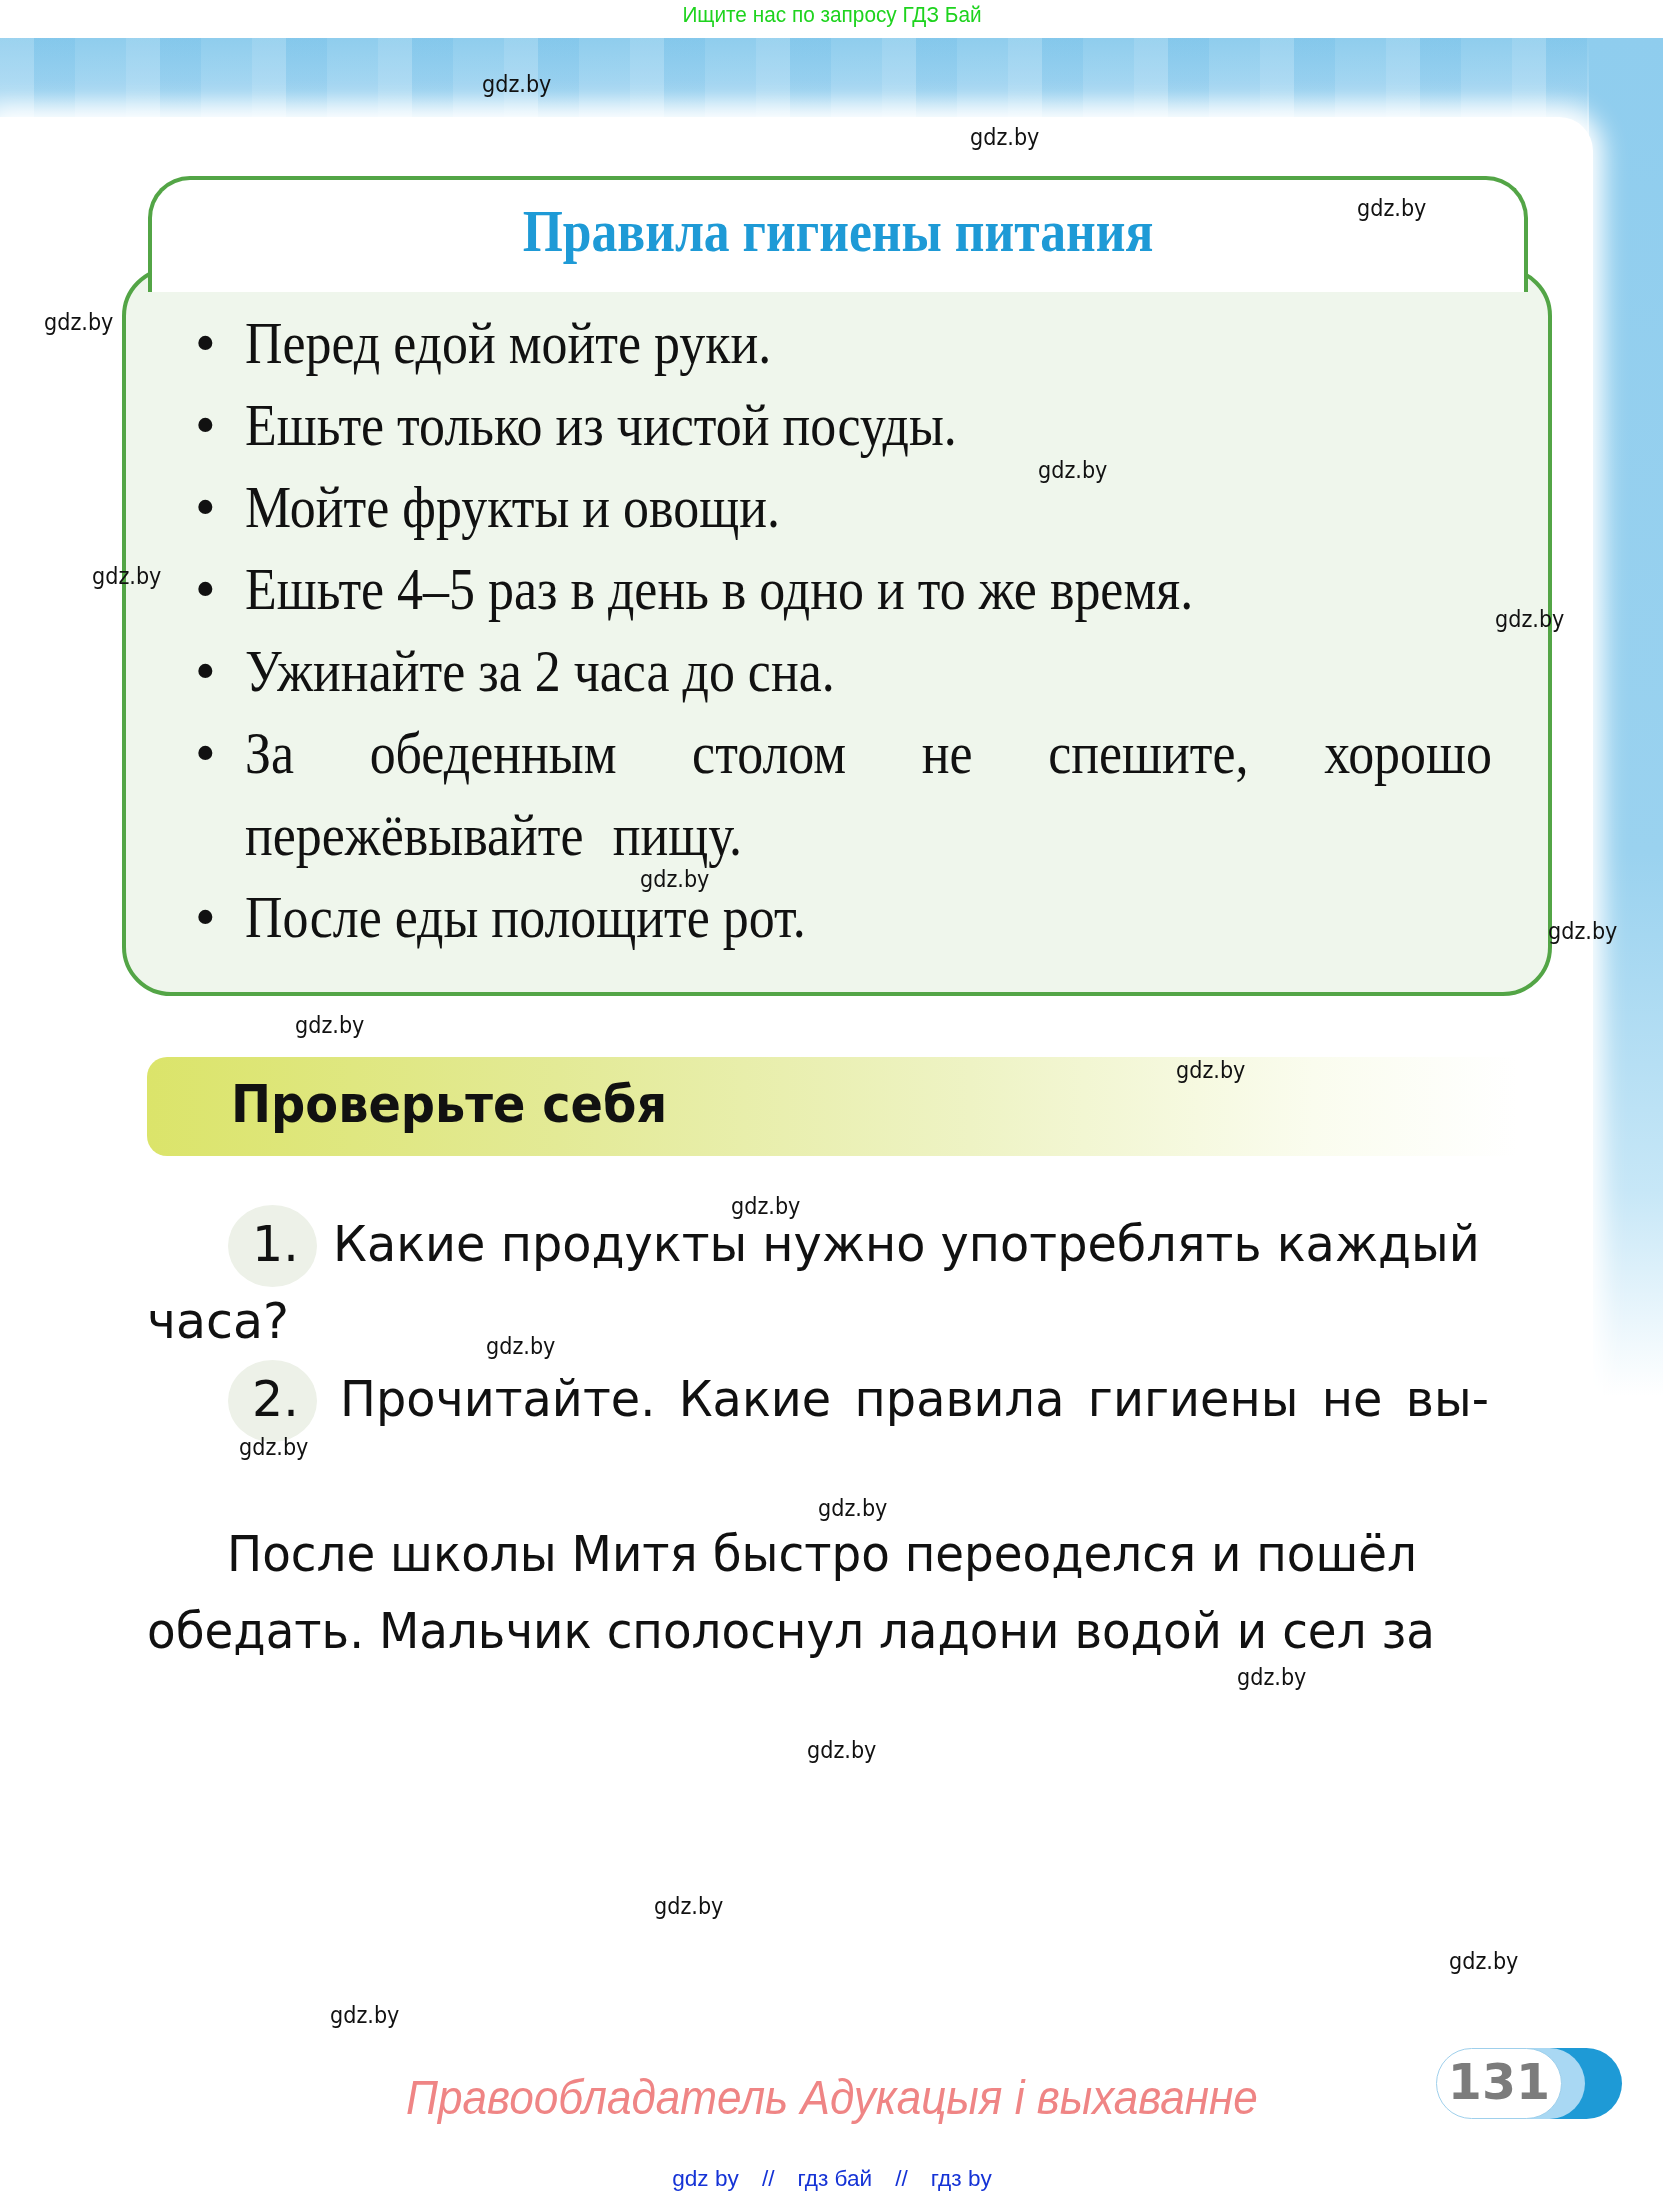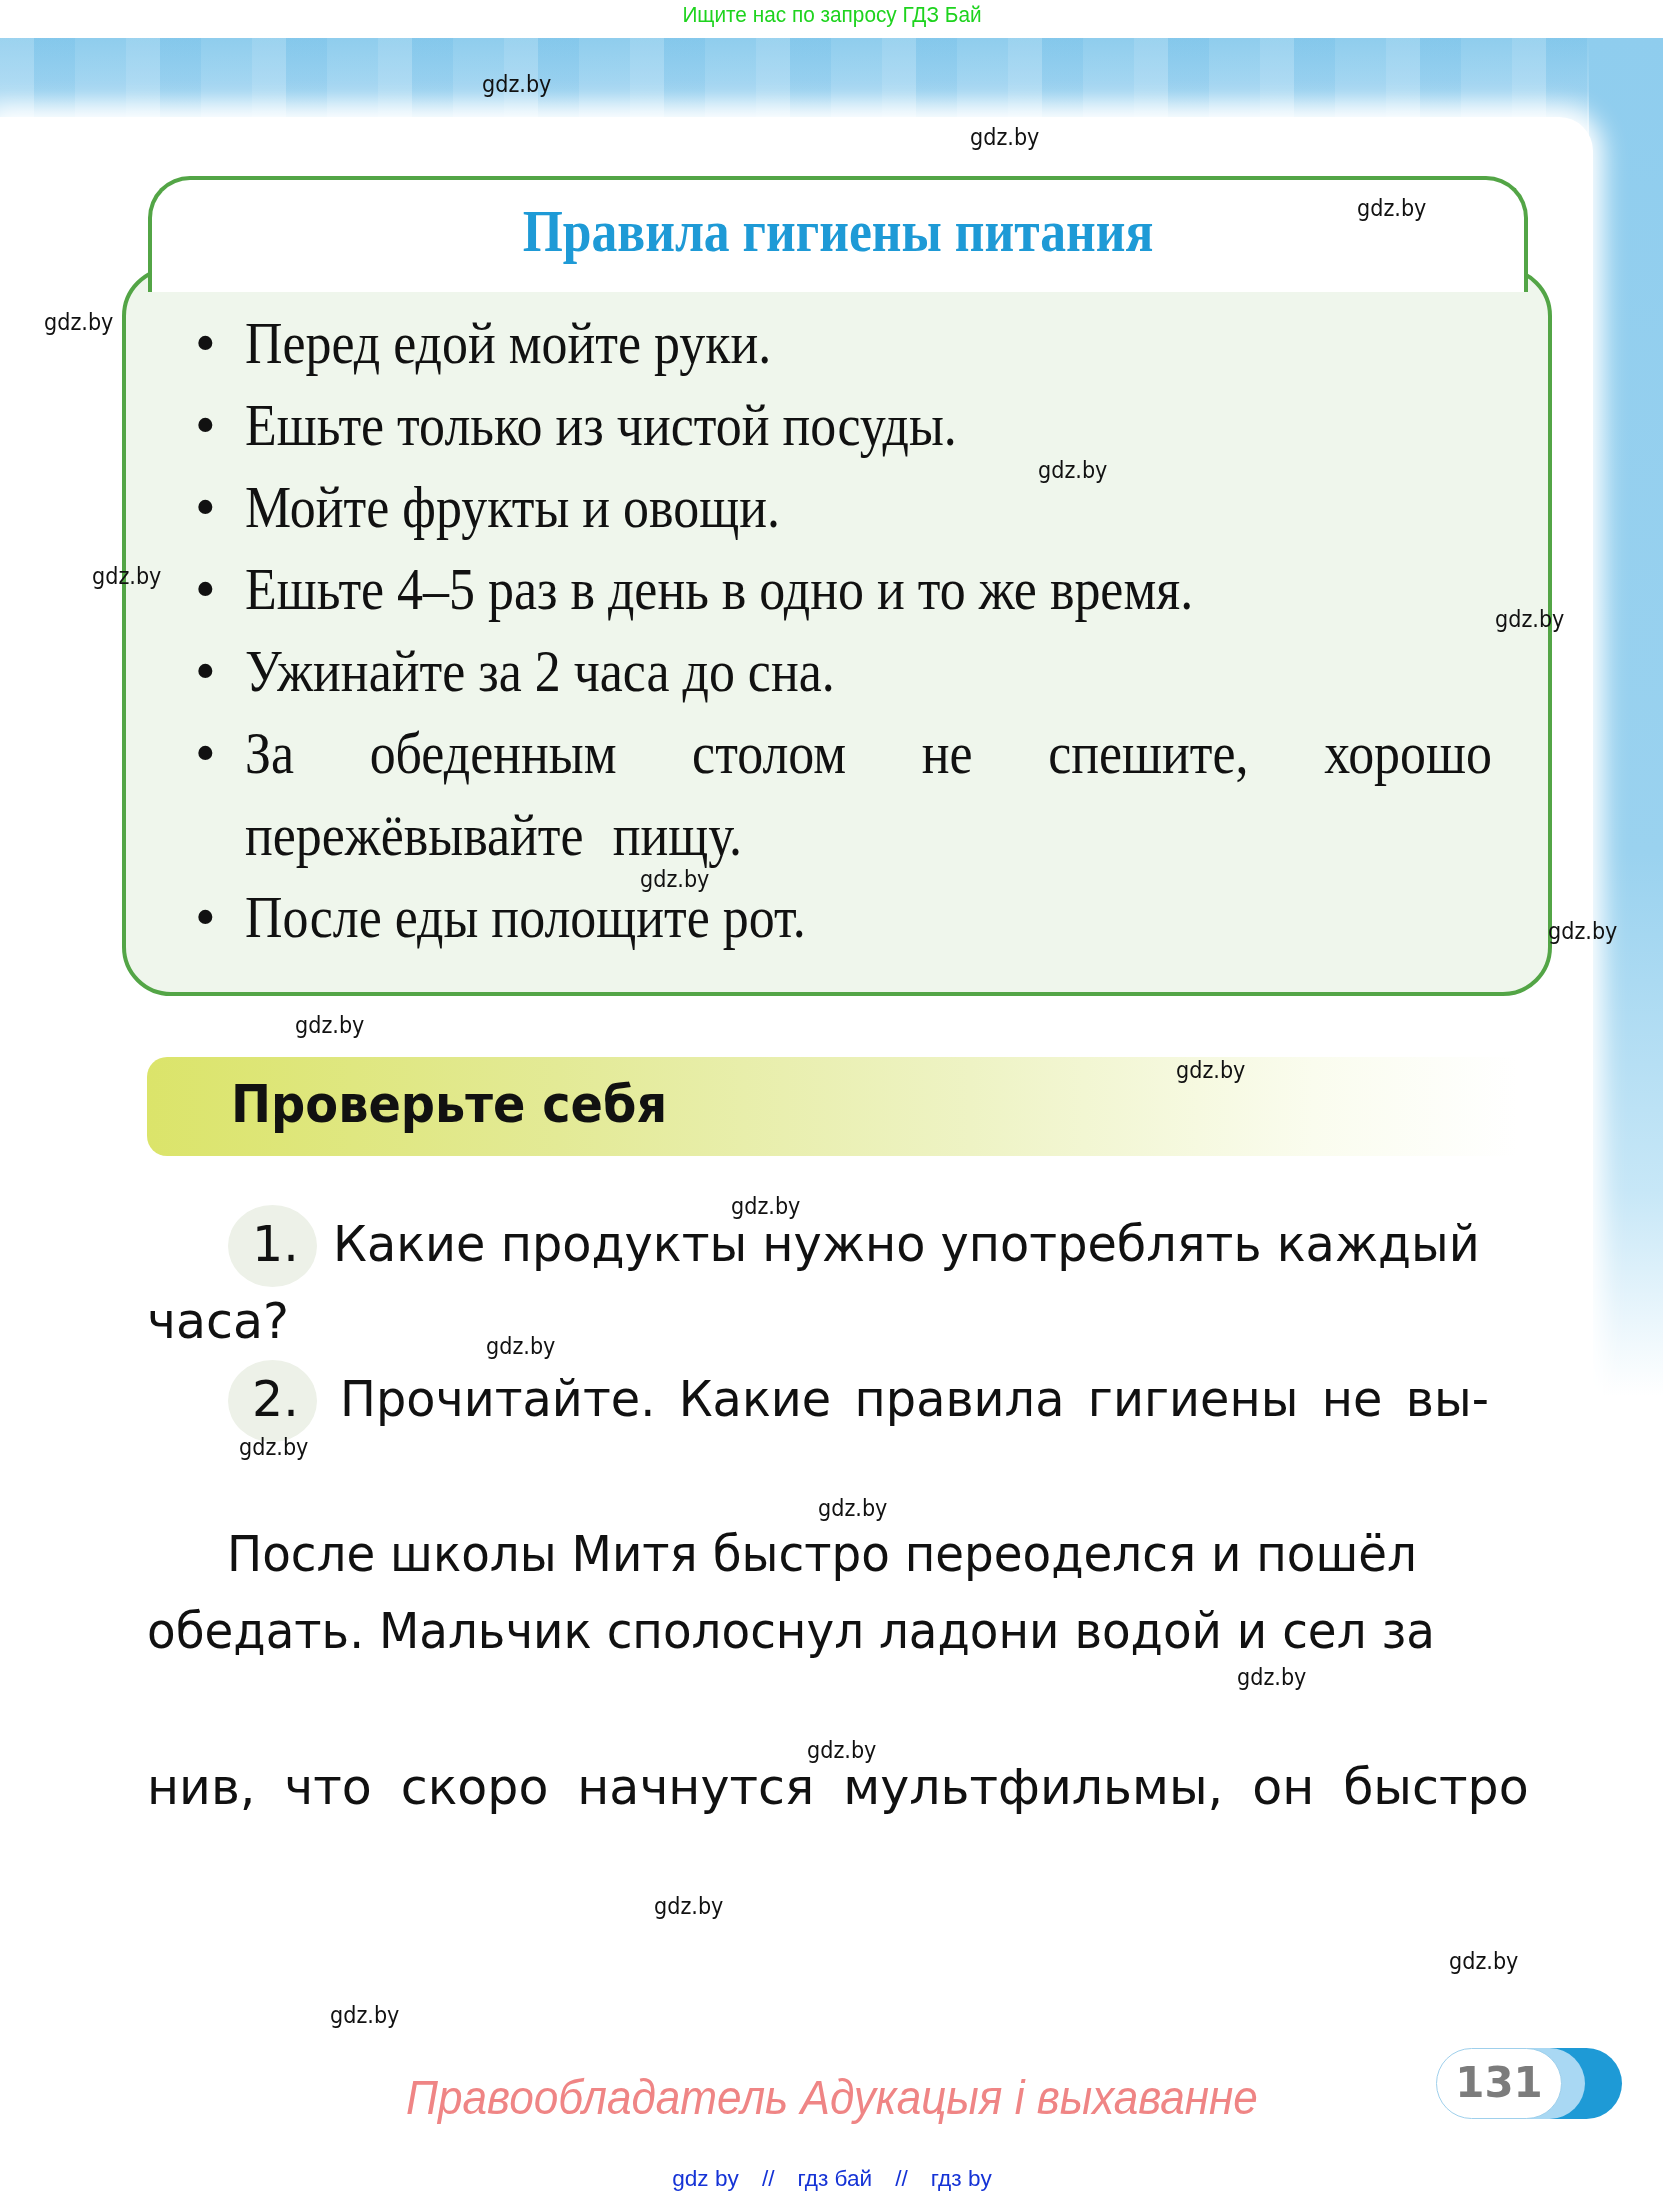--- a/index.html
+++ b/index.html
@@ -30,21 +30,21 @@
   .check-bar { left: 147px; top: 1057px; width: 1371px; height: 99px; border-radius: 20px 0 0 20px;
     background: linear-gradient(90deg, #dbe46a 0%, #e3ea96 30%, #eef3c4 60%, #fafcee 85%, rgba(255,255,255,0) 100%); }
   .check-title { left: 231px; top: 1067px; font-family: "DejaVu Sans", sans-serif; font-weight: bold; font-size: 52px; line-height: 75px; color: #111; transform: scaleX(0.92); transform-origin: left center; }
 
   .qtext { left: 147px; width: 1375px; font-family: "DejaVu Sans", sans-serif; font-size: 49px; line-height: 77px; color: #111; }
   .qline { position: absolute; left: 0; white-space: nowrap; transform-origin: left center; }
   .num-circle { width: 89px; height: 82px; border-radius: 50%; background: #edf1e8; }
 
   .page-pill-dark { left: 1509px; top: 2048px; width: 113px; height: 71px; background: #1e9ad6; border-radius: 0 37px 37px 0; }
   .page-pill-mid { left: 1484px; top: 2048px; width: 101px; height: 71px; background: #a9d8f3; border-radius: 0 37px 37px 0; }
-  .page-pill { left: 1436px; top: 2048px; width: 126px; height: 71px; background: #ffffff; border: 1.7px solid #9fd0ec; border-radius: 37px; box-sizing: border-box; text-align: center; line-height: 67px; font-family: "DejaVu Sans", sans-serif; font-weight: bold; font-size: 42px; color: #7c7c7c; }
+  .page-pill { left: 1436px; top: 2048px; width: 126px; height: 71px; background: #ffffff; border: 1.7px solid #9fd0ec; border-radius: 37px; box-sizing: border-box; text-align: center; line-height: 67px; font-family: "DejaVu Sans", sans-serif; font-weight: bold; font-size: 49px; color: #7c7c7c; }
 
   .copyright { left: 0; width: 1664px; top: 2069px; text-align: center; font-family: "Liberation Sans", sans-serif; font-style: italic; font-size: 49px; color: #ef8585; transform: scaleX(0.9); }
   .footer { left: 0; width: 1664px; top: 2166px; text-align: center; font-size: 22.6px; color: #1533d6; }
   .footer span { margin: 0 8.4px; }
 
   .wm { font-family: "DejaVu Sans", sans-serif; font-size: 22.6px; color: #111; transform: scaleX(0.92); transform-origin: left top; }
 </style>
 </head>
 <body>
 
@@ -77,21 +77,20 @@
 <div class="abs qtext" style="top:1206px; height:839px;">
   <div class="qline" style="left:105px; top:0;">1.</div>
   <div class="qline" style="left:186px; top:0; transform:scaleX(0.975);">Какие продукты нужно употреблять каждый</div>
   <div class="qline" style="top:77px;">часа?</div>
 
   <div class="qline" style="left:105px; top:155px;">2.</div>
   <div class="qline" style="left:193px; top:155px; transform:scaleX(0.975); word-spacing:8.4px;">Прочитайте. Какие правила гигиены не вы-</div>
 
   <div class="qline" style="left:80px; top:310px; transform:scaleX(0.955);">После школы Митя быстро переоделся и пошёл</div>
   <div class="qline" style="top:387px; transform:scaleX(0.955);">обедать. Мальчик сполоснул ладони водой и сел за</div>
-  <div class="qline" style="top:543px; word-spacing:13.4px;">нив, что скоро начнутся мультфильмы, он быстро</div>
 </div>
 
 <div class="abs page-pill-dark"></div>
 <div class="abs page-pill-mid"></div>
 <div class="abs page-pill">131</div>
 
 <div class="abs copyright">Правообладатель Адукацыя і выхаванне</div>
 
 <div class="abs footer">
   <span>gdz by</span>

